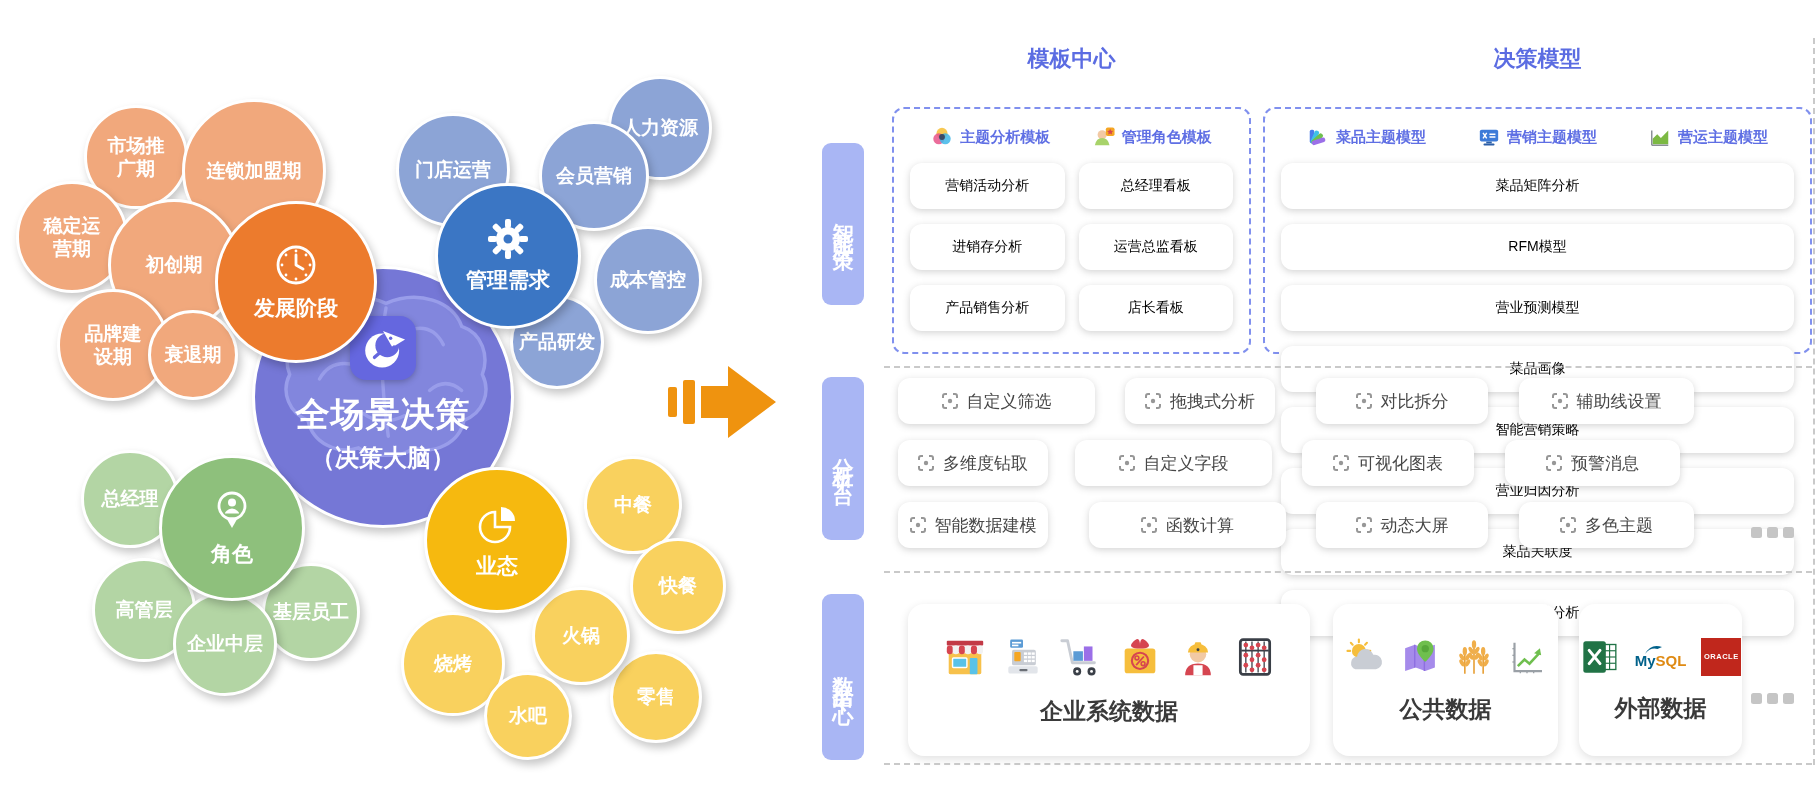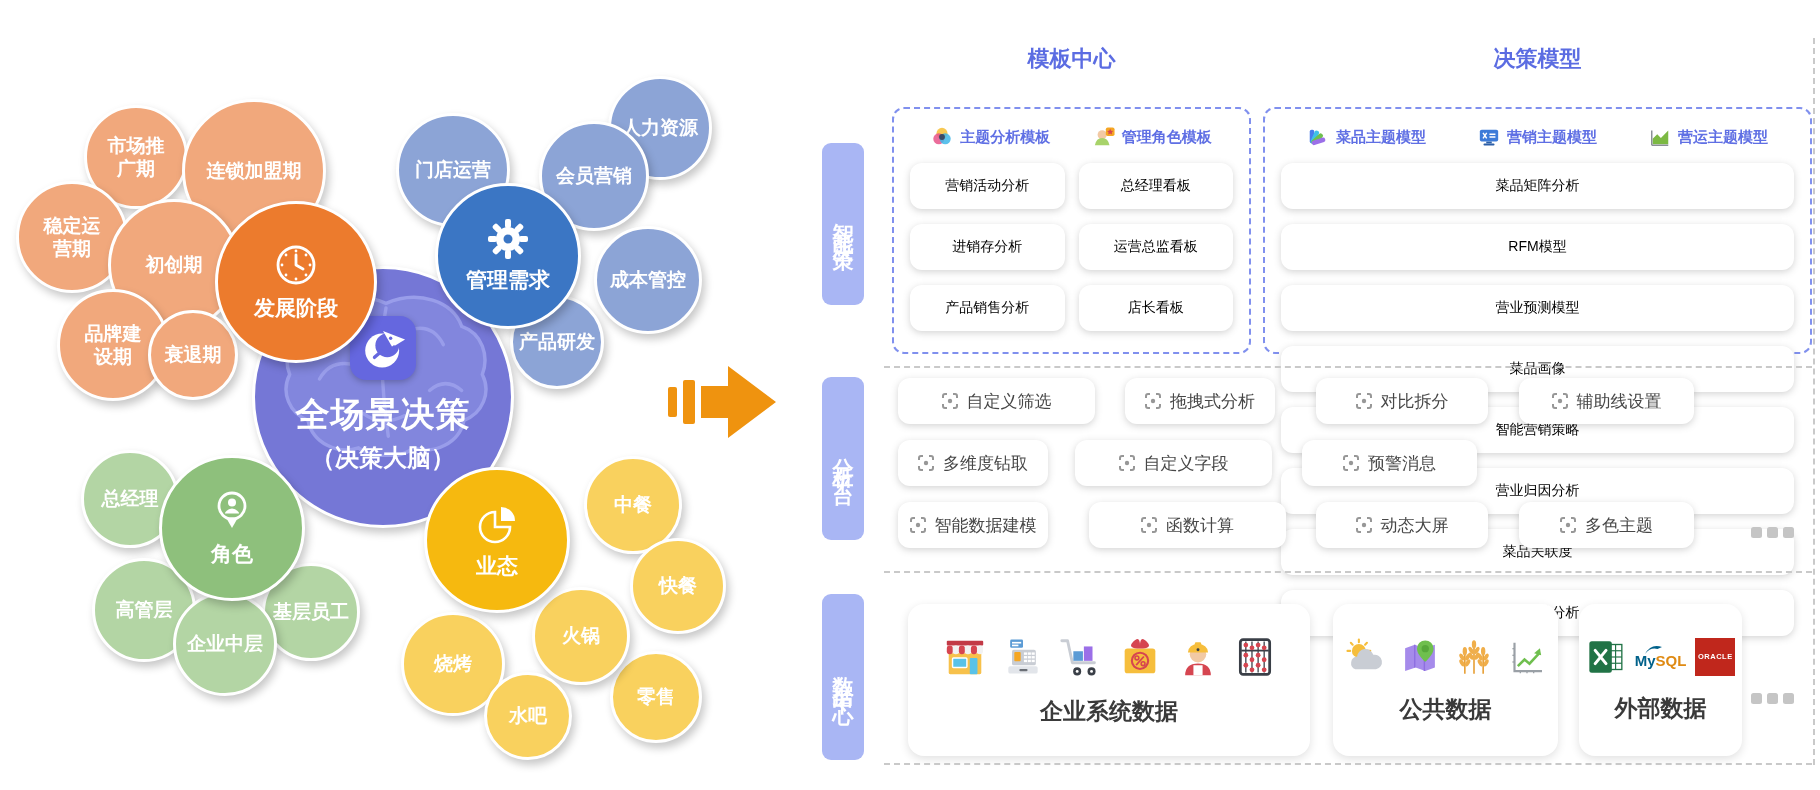--- a/index.html
+++ b/index.html
@@ -374,20 +374,32 @@
         <g stroke="#979797" stroke-width="2" fill="none">
           <path d="M1 5V3a2 2 0 0 1 2-2h2"></path>
           <path d="M11 1h2a2 2 0 0 1 2 2v2"></path>
           <path d="M15 11v2a2 2 0 0 1-2 2h-2"></path>
           <path d="M5 15H3a2 2 0 0 1-2-2v-2"></path>
         </g>
         <circle cx="8" cy="8" r="2.2" fill="#979797"></circle>
       </svg>
     <span>自定义字段</span>
   </div>
+  <div class="abtn" style="width:172px;margin-right:31px">
+    <svg width="16" height="16" viewBox="0 0 16 16">
+        <g stroke="#979797" stroke-width="2" fill="none">
+          <path d="M1 5V3a2 2 0 0 1 2-2h2"></path>
+          <path d="M11 1h2a2 2 0 0 1 2 2v2"></path>
+          <path d="M15 11v2a2 2 0 0 1-2 2h-2"></path>
+          <path d="M5 15H3a2 2 0 0 1-2-2v-2"></path>
+        </g>
+        <circle cx="8" cy="8" r="2.2" fill="#979797"></circle>
+      </svg>
+    <span>可视化图表</span>
+  </div>
   <div class="abtn" style="width:175px">
     <svg width="16" height="16" viewBox="0 0 16 16">
         <g stroke="#979797" stroke-width="2" fill="none">
           <path d="M1 5V3a2 2 0 0 1 2-2h2"></path>
           <path d="M11 1h2a2 2 0 0 1 2 2v2"></path>
           <path d="M15 11v2a2 2 0 0 1-2 2h-2"></path>
           <path d="M5 15H3a2 2 0 0 1-2-2v-2"></path>
         </g>
         <circle cx="8" cy="8" r="2.2" fill="#979797"></circle>
       </svg>
@@ -593,21 +605,21 @@
           <path d="M32 41 v2.5"></path>
         </g>
       <path d="M13 35 l8 -8 l6 5 l12 -13" stroke="#6FBF4E" stroke-width="3" fill="none"></path>
       <polygon points="39.5,13.5 41,22 32.5,19.5" fill="#6FBF4E"></polygon>
     </svg>
   </div>
   <div class="dlabel">公共数据</div>
 </div>
 
 <div class="dcard card3">
-  <div class="icon-row" style="gap:9px">
+  <div class="icon-row" style="gap:15px">
     <svg width="40" height="40" viewBox="0 0 48 48">
       <rect x="28" y="9" width="15" height="30" fill="#fff" stroke="#217346" stroke-width="1.6"></rect>
       <g stroke="#217346" stroke-width="1.4">
           <path d="M28 16.5 h15"></path>
           <path d="M28 24 h15"></path>
           <path d="M28 31.5 h15"></path>
           <path d="M35.5 9 v30"></path>
         </g>
       <rect x="4" y="5" width="27" height="38" rx="3" fill="#217346"></rect>
       <path d="M11 16 l13 16 M24 16 l-13 16" stroke="#fff" stroke-width="3.6" stroke-linecap="round"></path>

